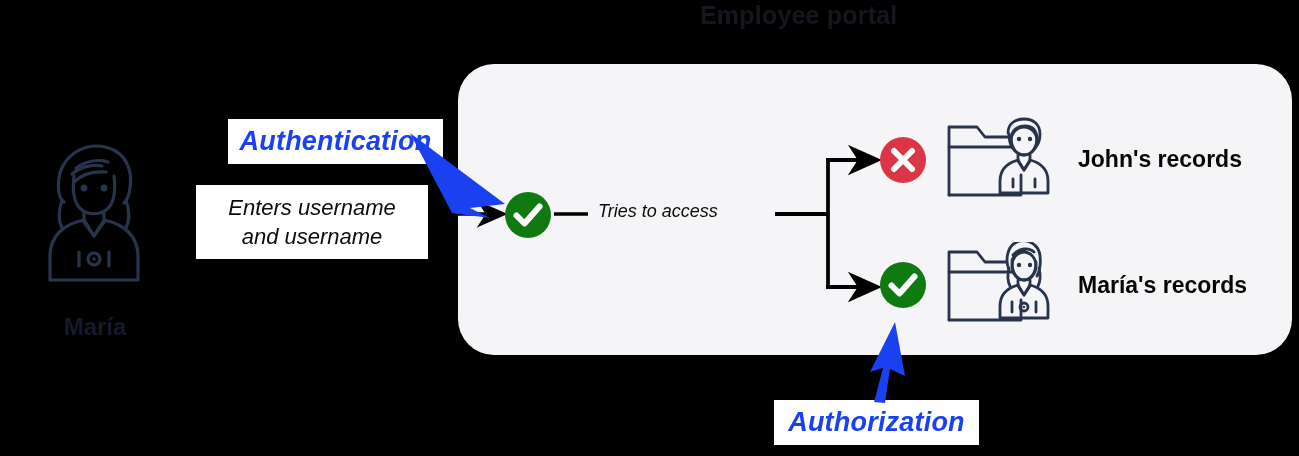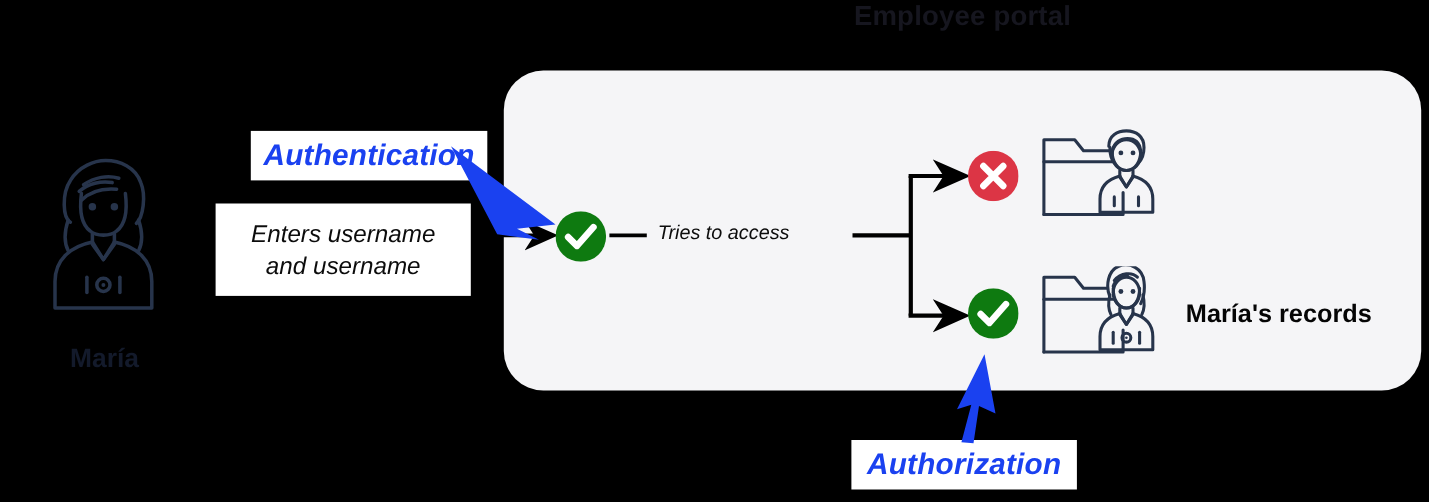--- a/index.html
+++ b/index.html
@@ -24,21 +24,21 @@
     width: 834px;
     height: 291px;
     background: #f5f5f7;
     border-radius: 36px;
   }
   .portal-title {
     position: absolute;
     left: 700px;
     top: 0px;
     width: 350px;
-    text-align: center;
+    text-align: left;
     font-family: "Liberation Sans", sans-serif;
     font-size: 25px;
     font-weight: bold;
     color: #16161f;
     line-height: 30px;
     letter-spacing: 0.2px;
   }
 
   
   .callout {
@@ -58,21 +58,21 @@
     letter-spacing: 0.2px;
   }
   .callout-black {
     color: #0c0c0c;
     font-style: italic;
     font-size: 22px;
     line-height: 29px;
   }
 
   #box-authentication { left: 228px; top: 88px; width: 215px; height: 45px; margin-top: 31px; }
-  #box-credentials   { left: 196px; top: 185px; width: 232px; height: 84px; }
+  #box-credentials   { left: 196px; top: 185px; width: 232px; height: 74px; }
   #box-authorization { left: 774px; top: 400px; width: 205px; height: 45px; }
 
   
   .person-figure {
     position: absolute;
     left: 24px;
     top: 140px;
     width: 140px;
     height: 145px;
   }
@@ -258,20 +258,21 @@
       <circle cx="74" cy="22" r="2.2" fill="#27344b" stroke="none"></circle>
       <circle cx="85" cy="22" r="2.2" fill="#27344b" stroke="none"></circle>
 
       <path d="M73 38 L73 44 L79 53 L85 44 L85 38"></path>
       <path d="M73 43 C62 46 55 53 55 64 L55 76 L103 76 L103 64 C103 53 96 46 85 43"></path>
       <path d="M73 43 L79 53 L85 43"></path>
       <path d="M68 62 L68 70"></path>
       <path d="M90 62 L90 70"></path>
     </svg>
   </div>
+  <div class="record-label" id="label-john">John's records</div>
 
   <div class="record-icon" id="record-maria">
     <svg viewBox="0 0 105 90" width="105" height="90" fill="none" stroke="#27344b" stroke-width="2.8" stroke-linecap="round" stroke-linejoin="round">
 
       <path d="M4 78 L4 10 L32 10 L40 20 L86 20"></path>
       <path d="M4 30 L72 30"></path>
       <path d="M4 78 L76 78 L76 58"></path>
 
       <path d="M64 28 C60 18 62 4 72 0 C82 -4 94 2 95 14 C96 22 94 30 92 34" fill="#f5f5f7"></path>
       <path d="M64 26 C62 34 63 40 65 44"></path>

